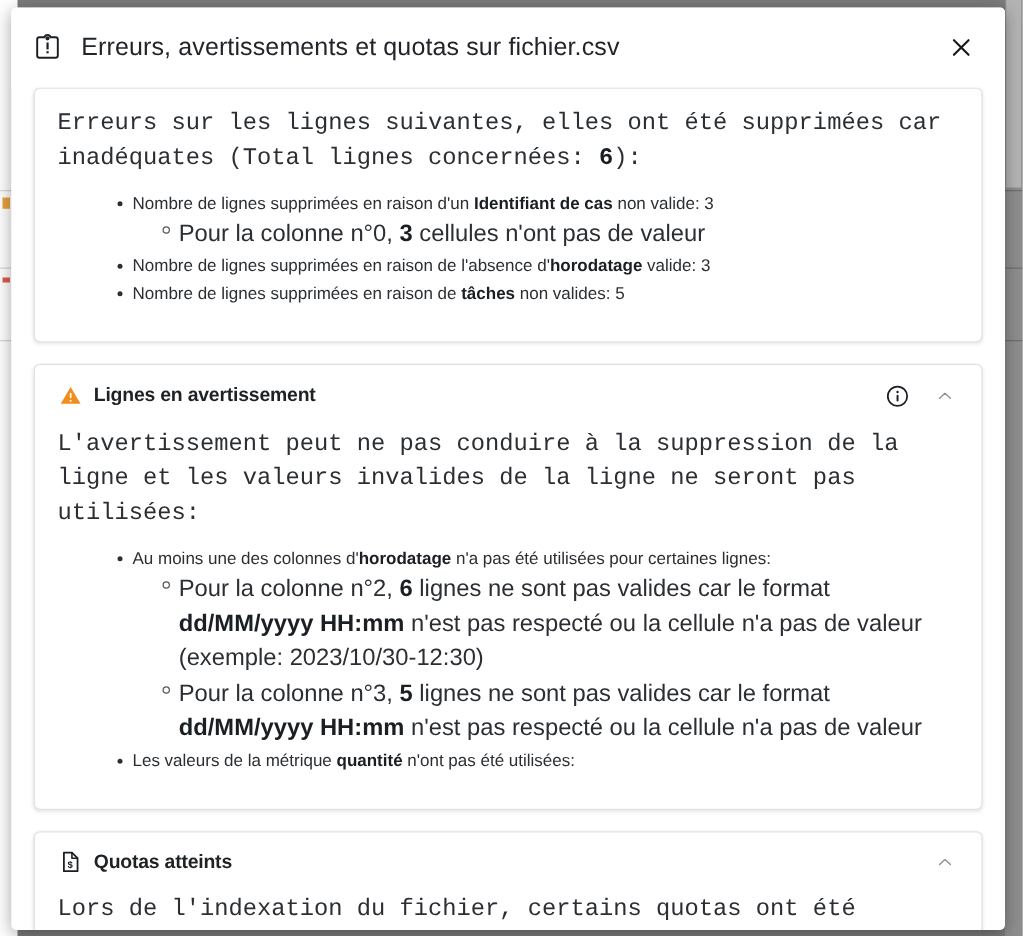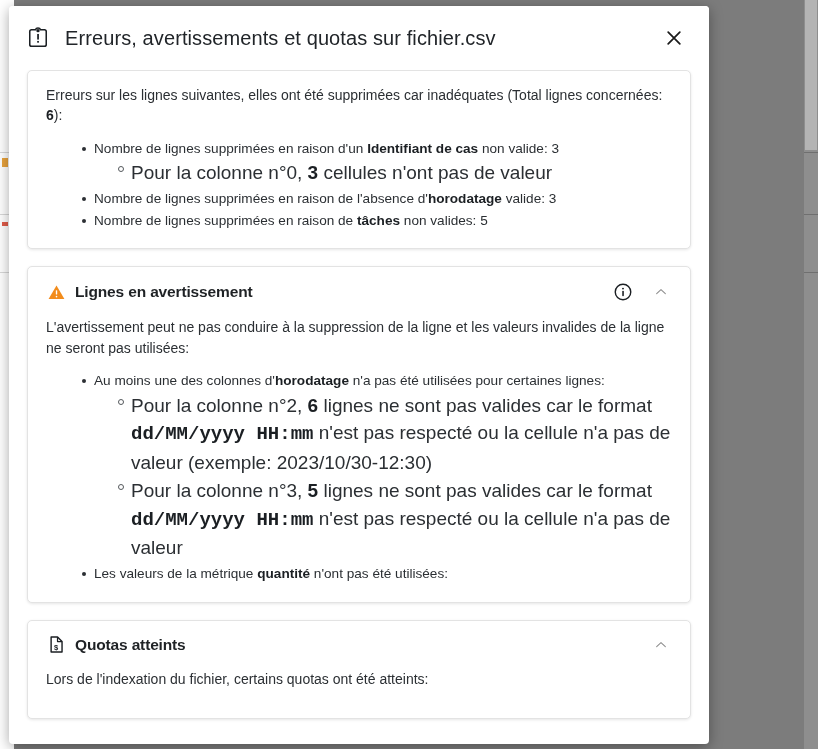--- a/index.html
+++ b/index.html
@@ -56,21 +56,21 @@
     right: 0;
     width: 14px; height: 1px;
     background: #6f6f6f;
   }
 
   
   .modal {
     position: absolute;
     left: 9px;
     top: 6px;
-    width: 700px;
+    width: 795px;
     height: 738px;
     background: #ffffff;
     border-radius: 4px;
     box-shadow: 0 3px 14px rgba(0,0,0,0.35);
     overflow: hidden;
     display: flex;
     flex-direction: column;
   }
 
   .modal-header {
@@ -178,29 +178,30 @@
     align-items: center;
     justify-content: center;
     cursor: pointer;
     background: none;
     border: none;
     color: #8d8d8d;
     padding-right: 2px;
   }
 
   .card-intro {
-    font-size: 14px;
+    font-size: 19px;
     color: #2b2f33;
     line-height: 1.45;
     margin-bottom: 13px;
+    font-family: Liberation Mono, monospace;
   }
 
   ul.level1 {
     list-style: none;
-    margin: 0;
+    margin: 12px;
     padding: 0 0 0 36px;
   }
   ul.level1 > li {
     position: relative;
     font-size: 13.6px;
     color: #2b2f33;
     line-height: 1.45;
     padding-left: 12px;
     margin-bottom: 2px;
   }
@@ -235,21 +236,21 @@
     top: 7px;
     width: 4px;
     height: 4px;
     border-radius: 50%;
     border: 1px solid #55595d;
     background: transparent;
   }
 
   b { font-weight: bold; color: #1b1f23; }
 
-  .nowrap { white-space: nowrap; font-family: Liberation Mono, monospace; }
+  .nowrap { white-space: nowrap; }
 </style>
 </head>
 <body>
 
 <div class="bg-page">
   <div class="bg-line" style="top:152px;"></div>
   <div class="bg-line" style="top:214px;"></div>
   <div class="bg-line" style="top:272px;"></div>
   <div class="bg-chip" style="top:158px;background:#e8a33d;"></div>
   <div class="bg-chip" style="top:222px;background:#e05c4a;height:4px;"></div>

